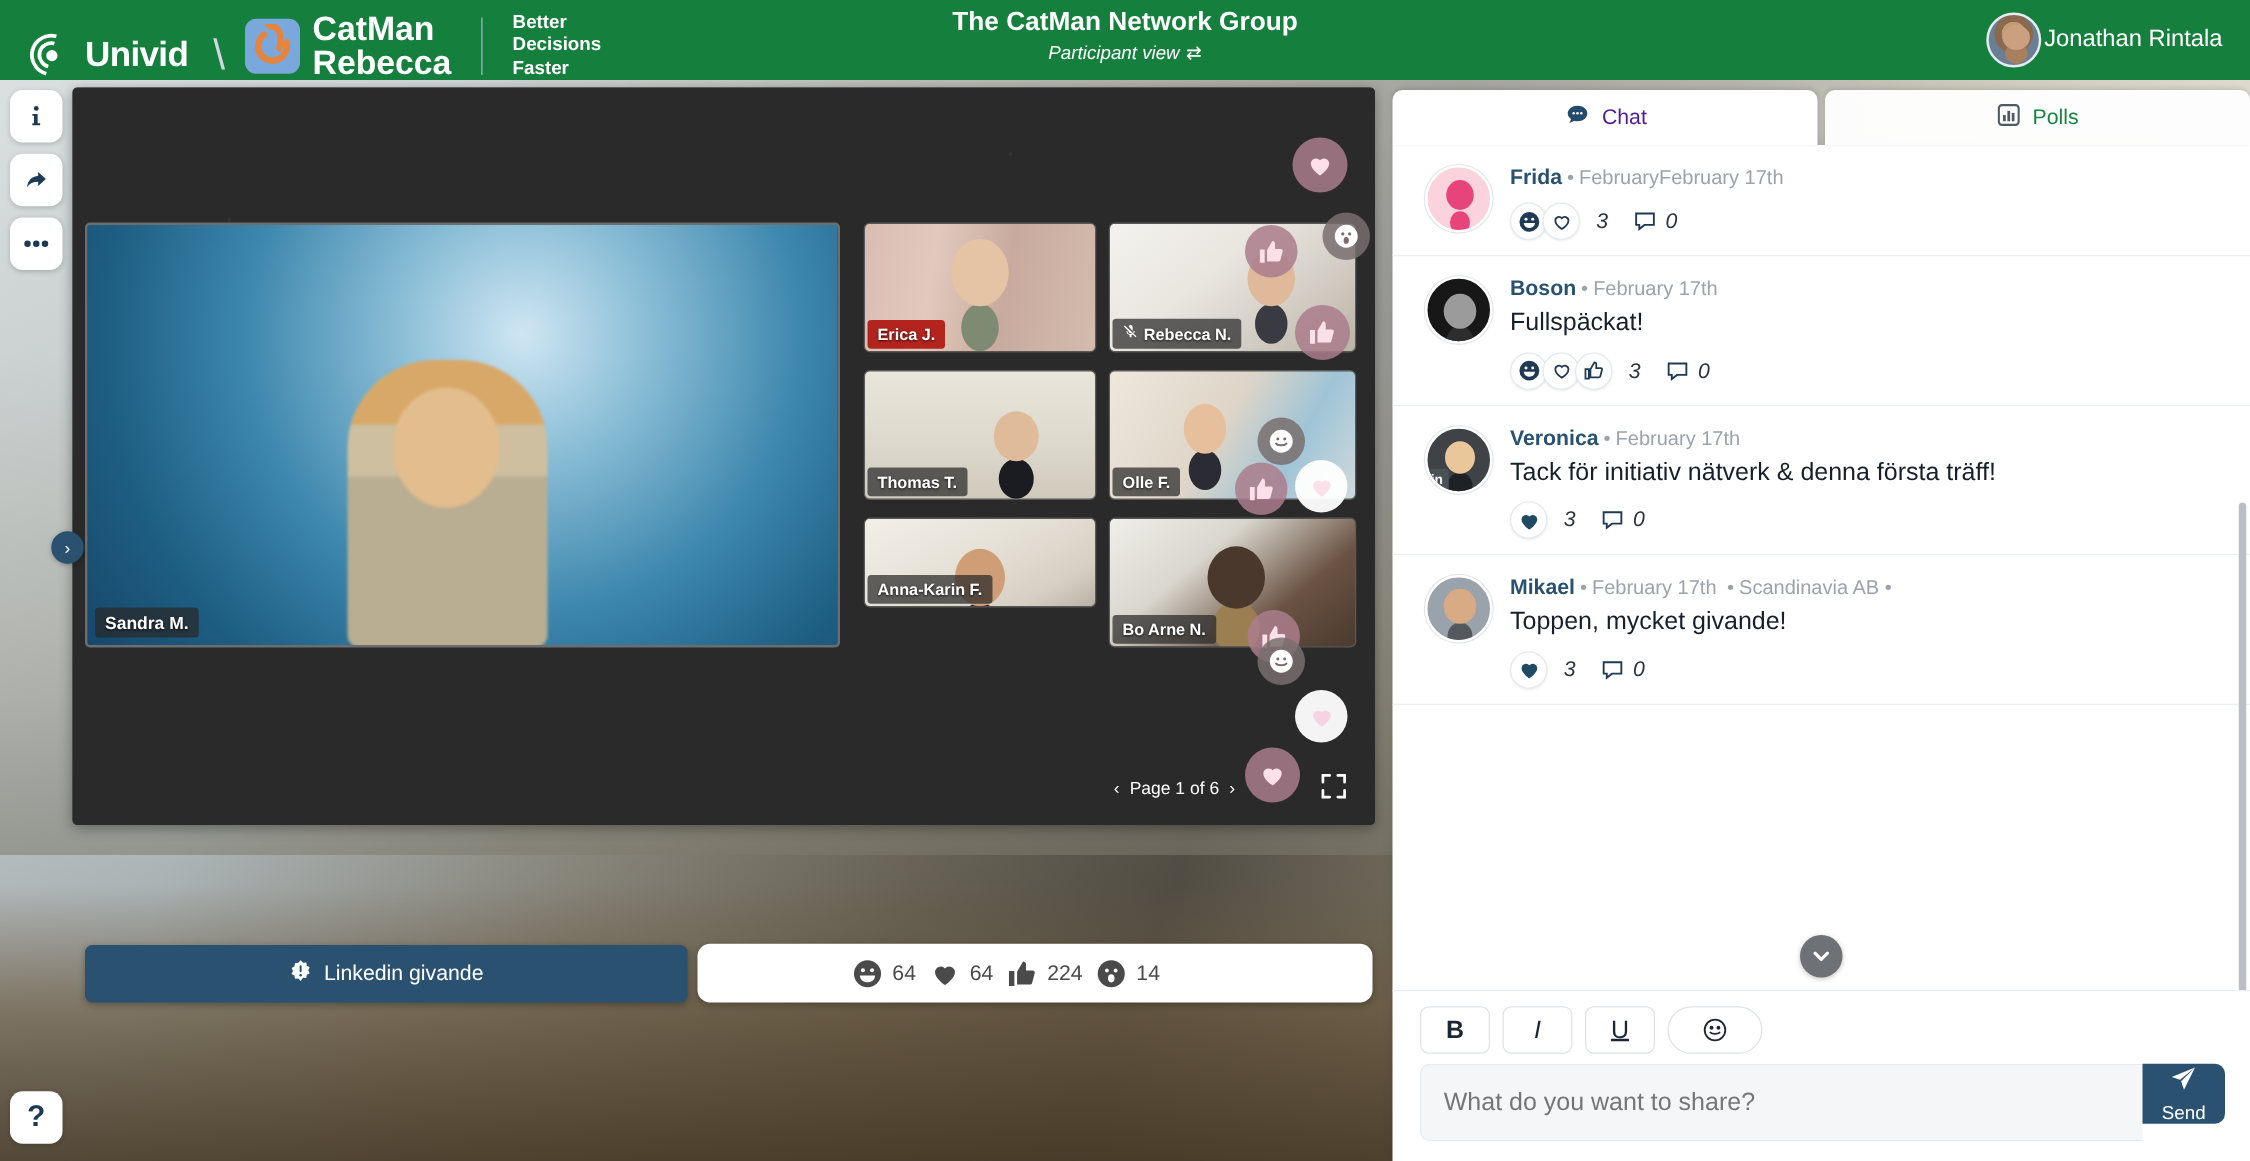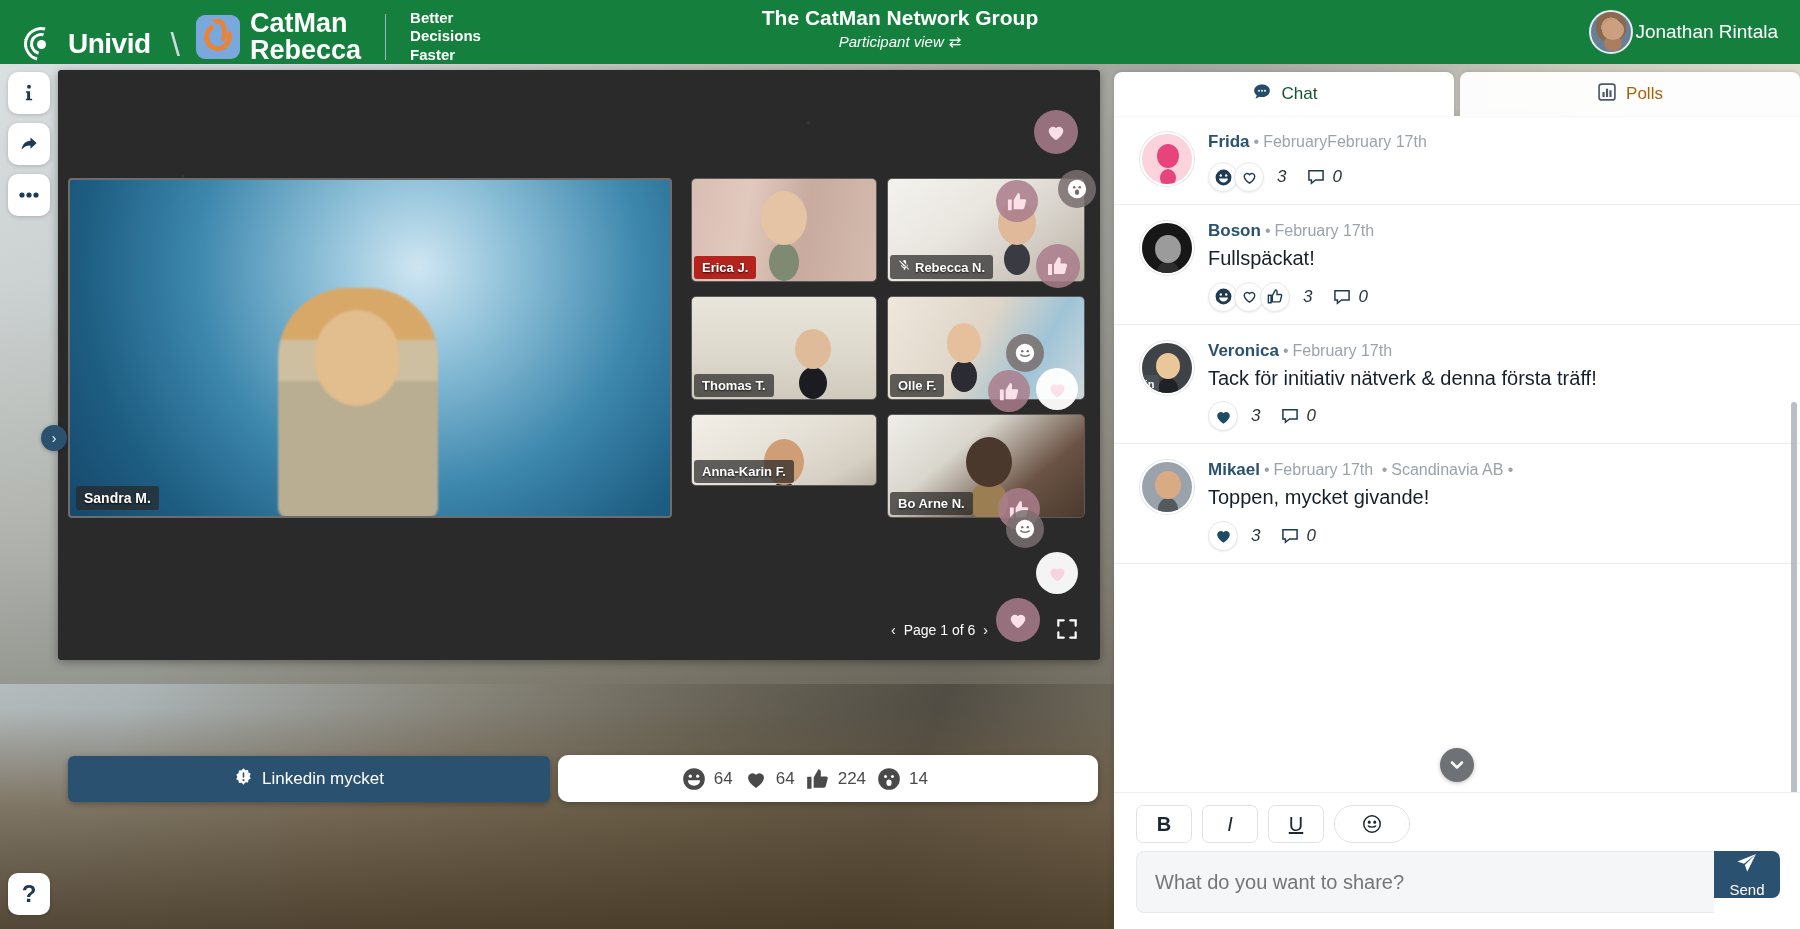--- a/index.html
+++ b/index.html
@@ -194,24 +194,24 @@
     box-shadow:0 2px 6px rgba(0,0,0,.25);
   }
   .rx { display:flex; align-items:center; gap:7px; color:#4a4a4a; font-size:17px; }
   .rx svg { display:block; }
 
   
   #tabs { position:absolute; left:1114px; top:72px; width:686px; height:44px; z-index:25; display:flex; gap:6px; }
   .tab {
     flex:1; background:#fff; border-radius:8px 8px 0 0;
     display:flex; align-items:center; justify-content:center; gap:9px;
-    font-size:17px; color:#14532d;
+    font-size:17px; color:#4c1d95;
     box-shadow:0 -1px 4px rgba(0,0,0,.12);
   }
-  .tab.inactive { color:#a16207; opacity:.97; }
+  .tab.inactive { color:#15803d; opacity:.97; }
 
   #chat-panel {
     position:absolute; left:1114px; top:116px; width:686px; height:813px;
     background:#fff; z-index:24; display:flex; flex-direction:column;
     box-shadow:0 -1px 8px rgba(0,0,0,.12);
   }
   #msg-list { flex:1; overflow:hidden; position:relative; }
   .msg { display:flex; gap:14px; padding:16px 28px 12px 26px; border-bottom:1px solid #eceff1; }
   .msg .av { width:54px; height:54px; border-radius:50%; flex:0 0 54px; position:relative; overflow:hidden; border:2px solid #fff; box-shadow:0 0 0 1px #e3e7ea; }
   .av-frida { background:#fbd3dc; }
@@ -459,21 +459,21 @@
 </div>
 
 <div id="linkedin-btn">
   <span>
     <svg width="19" height="19" viewBox="0 0 24 24" fill="#fff">
         <path d="M12 1.6 14.4 4l3.3-.3.6 3.3 2.9 1.6-1.5 3 1.5 3-2.9 1.6-.6 3.3-3.3-.3L12 22.4 9.6 20l-3.3.3-.6-3.3L2.8 15.4l1.5-3-1.5-3 2.9-1.6.6-3.3L9.6 4 12 1.6z"></path>
         <rect x="11" y="6.6" width="2" height="7" rx="1" fill="#2a5270"></rect>
         <circle cx="12" cy="16.6" r="1.3" fill="#2a5270"></circle>
       </svg>
   </span>
-  <span>Linkedin mycket</span>
+  <span>Linkedin givande</span>
 </div>
 
 <div id="reactions">
   <div class="rx">
     <svg width="26" height="26" viewBox="0 0 24 24" fill="#4a4a4a">
         <circle cx="12" cy="12" r="10"></circle>
         <circle cx="8.6" cy="9.4" r="1.5" fill="#fff"></circle>
         <circle cx="15.4" cy="9.4" r="1.5" fill="#fff"></circle>
         <path d="M6.4 13.2h11.2c0 3-2.5 5-5.6 5s-5.6-2-5.6-5z" fill="#fff"></path>
       </svg>

